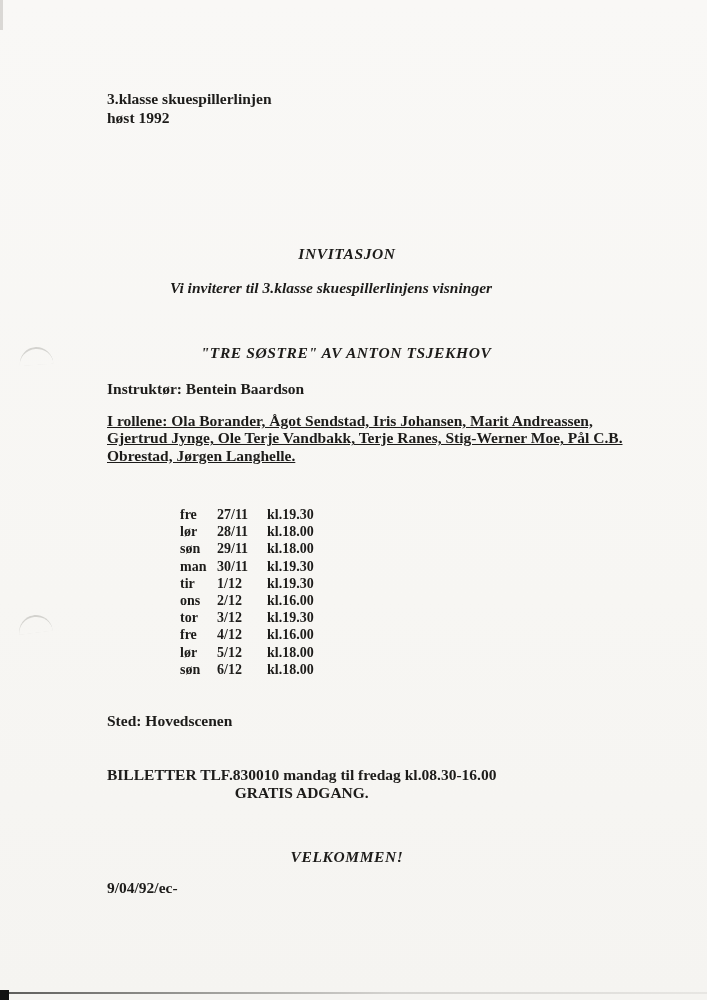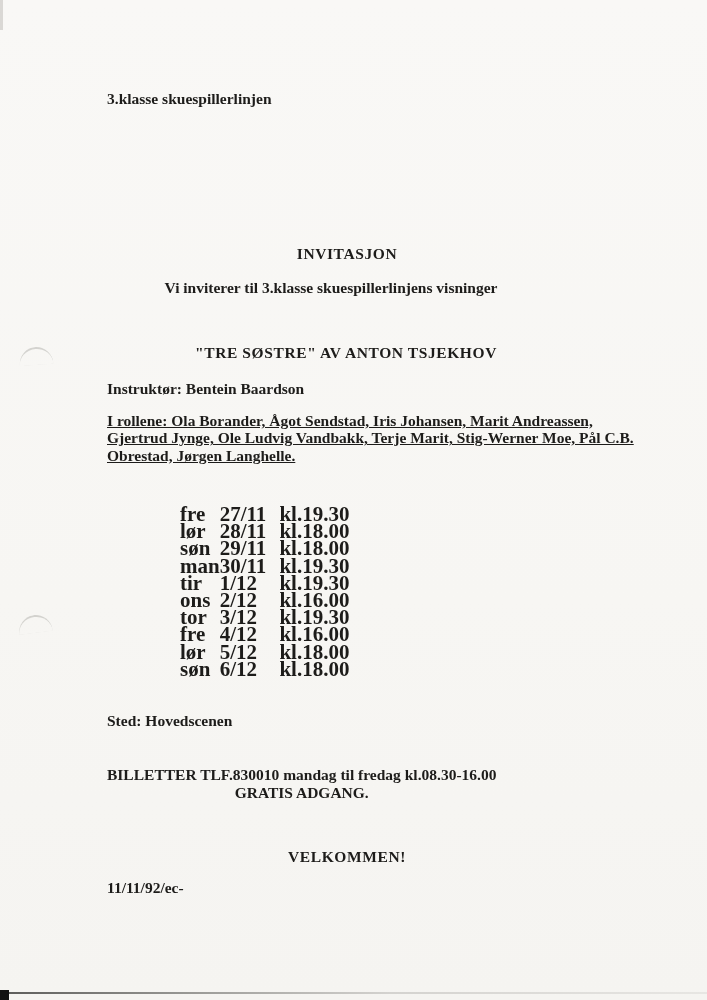--- a/index.html
+++ b/index.html
@@ -18,31 +18,32 @@
     color: #1d1c1a;
     font-weight: bold;
     font-size: 15.5px;
     -webkit-font-smoothing: antialiased;
   }
   .abs { position: absolute; }
   .centered {
     transform: translateX(-50%);
     white-space: nowrap;
     text-align: center;
+    font-style: italic;
   }
   .left-block { left: 79px; margin-left: 28px; }
   .title { letter-spacing: 0.6px; }
   .para { line-height: 17.4px; white-space: nowrap; text-decoration: underline; }
   .hdr { line-height: 19px; }
 
   
   .schedule {
     border-collapse: collapse;
     font-weight: bold;
-    font-size: 21px;
+    font-size: 14px;
     color: #1d1c1a;
   }
   .schedule td {
     padding: 0;
     height: 17.2px;
     line-height: 17.2px;
   }
   .schedule td.day  { width: 37px; text-align: left; }
   .schedule td.date { width: 37px; }
   .schedule td.time { padding-left: 13px; text-align: right; }
@@ -81,33 +82,34 @@
 <div class="page">
 
   <div class="abs edge-line-left"></div>
   <div class="abs arc" style="left:19px; top:347px;"></div>
   <div class="abs arc" style="left:18px; top:615px; transform:rotate(-7deg);"></div>
   <div class="abs bottom-line"></div>
   <div class="abs corner-mark"></div>
 
   <div class="abs left-block hdr" style="top:89px;">
     <div>3.klasse skuespillerlinjen</div>
+    <div>høst 1992</div>
   </div>
 
   <div class="abs centered title" style="left:347px; top:245px;">INVITASJON</div>
 
   <div class="abs centered" style="left:331px; top:279px;">Vi inviterer til 3.klasse skuespillerlinjens visninger</div>
 
   <div class="abs centered title" style="left:346px; top:344px;">"TRE SØSTRE" AV ANTON TSJEKHOV</div>
 
   <div class="abs left-block" style="top:380px;">Instruktør: Bentein Baardson</div>
 
   <div class="abs left-block para" style="top:412px;">
     <div>I rollene: Ola Borander, Ågot Sendstad, Iris Johansen, Marit Andreassen,</div>
-    <div>Gjertrud Jynge, Ole Ludvig Vandbakk, Terje Marit, Stig-Werner Moe, Pål C.B.</div>
+    <div>Gjertrud Jynge, Ole Terje Vandbakk, Terje Ranes, Stig-Werner Moe, Pål C.B.</div>
     <div>Obrestad, Jørgen Langhelle.</div>
   </div>
 
   <table class="schedule abs" style="left:180px; top:506px;">
     <tbody>
       <tr>
         <td class="day">fre</td>
         <td class="date">27/11</td>
         <td class="time">kl.19.30</td>
       </tr>
@@ -161,15 +163,15 @@
 
   <div class="abs left-block" style="top:712px;">Sted: Hovedscenen</div>
 
   <div class="abs left-block" style="top:766px; line-height:18.2px; white-space:nowrap;text-align:center;">
     <div>BILLETTER TLF.830010  mandag til fredag kl.08.30-16.00</div>
     <div>GRATIS ADGANG.</div>
   </div>
 
   <div class="abs centered title" style="left:347px; top:848px;">VELKOMMEN!</div>
 
-  <div class="abs left-block" style="top:879px;">11/11/92/ec-</div>
+  <div class="abs left-block" style="top:879px;">9/04/92/ec-</div>
 
 </div>
 
 </body></html>

